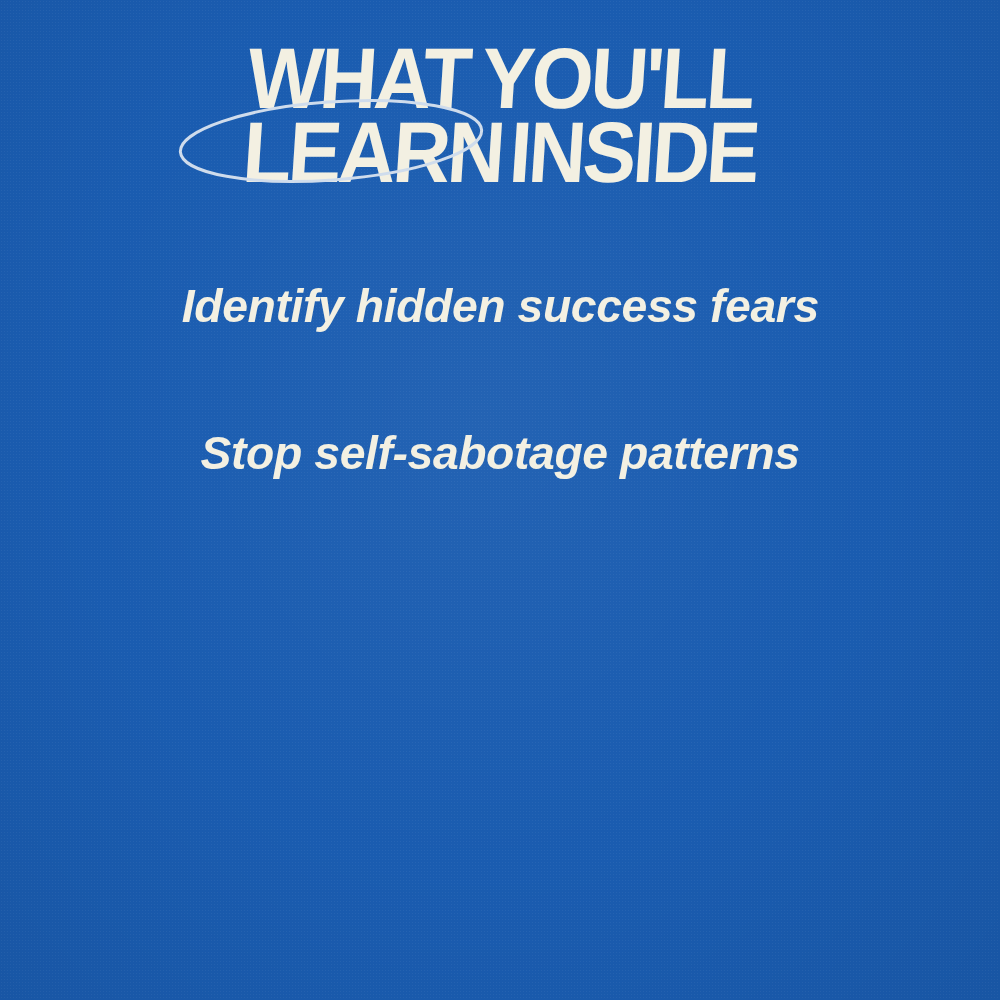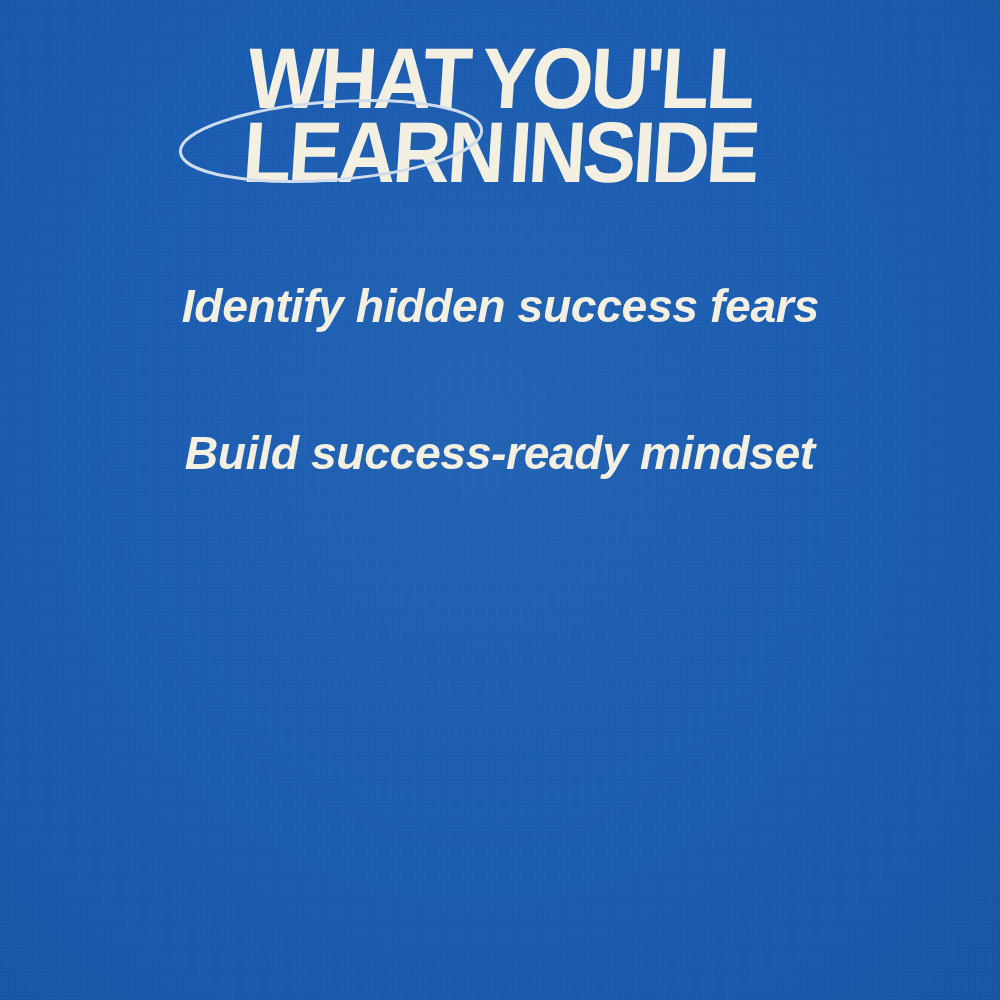--- a/index.html
+++ b/index.html
@@ -156,17 +156,17 @@
     <svg viewBox="0 0 306 82" preserveAspectRatio="none" aria-hidden="true">
       <ellipse cx="153" cy="41" rx="151" ry="39" stroke="#cfdcec"></ellipse>
     </svg>
   </div>
 
   <div id="learn-list">
     <div class="learn-item">
       <span class="learn-item-label" style="color: rgb(243, 240, 226);">Identify hidden success fears</span>
     </div>
     <div class="learn-item">
-      <span class="learn-item-label" style="color: rgb(243, 240, 226);">Build success-ready mindset</span>
+      <span class="learn-item-label" style="color: rgb(243, 240, 226);">Stop self-sabotage patterns</span>
     </div>
   </div>
 
 </div>
 
 </body></html>

